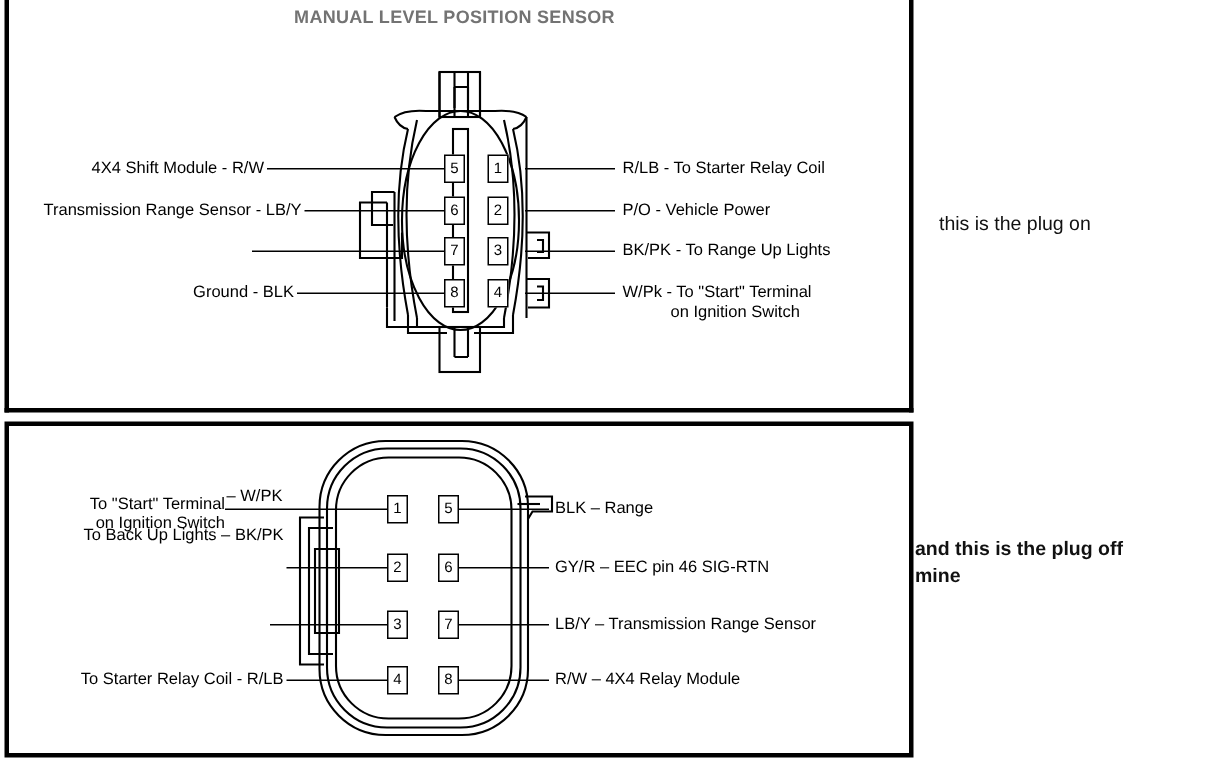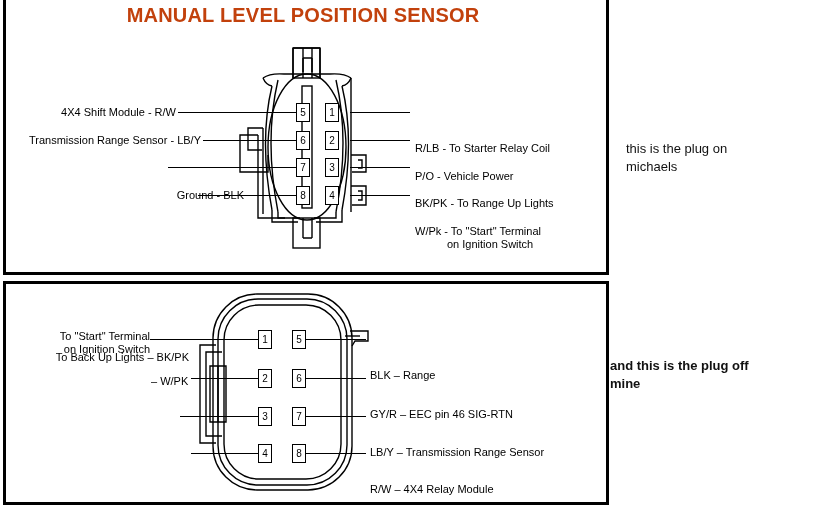--- a/index.html
+++ b/index.html
@@ -6,34 +6,34 @@
   body{width:819px;height:508px;overflow:hidden;font-family:"Liberation Sans",sans-serif;}
   #root{position:relative;width:819px;height:508px;background:#fff;}
 
   
   .panel-frame{position:absolute;box-sizing:border-box;border:3px solid #000;}
   #panel-top{left:3px;top:-3px;width:606px;height:278px;border-top:none;}
   #panel-bottom{left:3px;top:281px;width:606px;height:224px;}
 
   
   .title{position:absolute;left:0;top:4px;width:606px;text-align:center;
-    font-size:20px;font-weight:bold;letter-spacing:.2px;color:#c2410c;
+    font-size:12px;font-weight:bold;letter-spacing:.2px;color:#737373;
     font-family:"Liberation Sans",sans-serif;}
 
   
   .side-note{position:absolute;font-size:13px;color:#111;line-height:18px;
     font-family:"Liberation Sans",sans-serif;width:190px;}
   #note-1{left:626px;top:140px;}
   #note-2{left:610px;top:357px;font-weight:bold;}
 
   
   .lbl{position:absolute;font-size:11px;color:#000;line-height:13px;white-space:nowrap;
     font-family:"Liberation Sans",sans-serif;}
   .lbl.r{text-align:right;}
-  .lbl.l{text-align:left;margin-top:36px;}
+  .lbl.l{text-align:left;}
 
   
   .lead{position:absolute;height:0;border-top:1.4px solid #000;}
 
   
   .pin{position:absolute;box-sizing:border-box;border:1.4px solid #000;background:#fff;
     width:14px;height:19px;font-size:10px;line-height:17px;text-align:center;color:#000;
     font-family:"Liberation Sans",sans-serif;}
 
   
@@ -104,31 +104,30 @@
   <div class="pin" style="left:296px;top:158px;">7</div>
   <div class="pin" style="left:296px;top:186px;">8</div>
 
   <div class="pin" style="left:325px;top:103px;">1</div>
   <div class="pin" style="left:325px;top:131px;">2</div>
   <div class="pin" style="left:325px;top:158px;">3</div>
   <div class="pin" style="left:325px;top:186px;">4</div>
 
   <div class="lbl r" style="left:0px;top:106px;width:176px;">4X4 Shift  Module - R/W</div>
   <div class="lbl r" style="left:0px;top:134px;width:201px;">Transmission Range Sensor - LB/Y</div>
-  <div class="lbl r" style="left:0px;top:189px;width:196px;margin-left:48px;">Ground - BLK</div>
+  <div class="lbl r" style="left:0px;top:189px;width:196px;">Ground - BLK</div>
 
   <div class="lbl l" style="left:415px;top:106px;">R/LB - To Starter Relay Coil</div>
   <div class="lbl l" style="left:415px;top:134px;">P/O - Vehicle Power</div>
   <div class="lbl l" style="left:415px;top:161px;">BK/PK - To Range Up Lights</div>
   <div class="lbl l" style="left:415px;top:189px;">W/Pk - To "Start" Terminal</div>
   <div class="lbl l" style="left:447px;top:202px;">on Ignition Switch</div>
 
   <div class="side-note" id="note-1">
     <div>this is the plug on</div>
-    <div>michaels</div>
   </div>
 
   <div class="panel-frame" id="panel-bottom"></div>
 
   <svg class="artwork" width="819" height="508">
     <g fill="none" stroke="#000" stroke-width="1.4">
 
       <rect x="213" y="294" width="139" height="196" rx="44" ry="44"></rect>
       <rect x="218" y="299" width="129" height="186" rx="40" ry="40"></rect>
       <rect x="224" y="305" width="117" height="174" rx="35" ry="35"></rect>
@@ -158,22 +157,23 @@
   <div class="pin" style="left:258px;top:407px;">3</div>
   <div class="pin" style="left:258px;top:444px;">4</div>
 
   <div class="pin" style="left:292px;top:330px;">5</div>
   <div class="pin" style="left:292px;top:369px;">6</div>
   <div class="pin" style="left:292px;top:407px;">7</div>
   <div class="pin" style="left:292px;top:444px;">8</div>
 
   <div class="lbl r" style="left:0px;top:330px;width:150px;">To "Start" Terminal</div>
   <div class="lbl r" style="left:0px;top:343px;width:150px;">on Ignition Switch</div>
-  <div class="lbl l" style="left:151px;top:339px;">– W/PK</div>
+  <div class="lbl l" style="left:151px;top:325px;">– W/PK</div>
   <div class="lbl r" style="left:0px;top:351px;width:189px;">To Back Up Lights – BK/PK</div>
+  <div class="lbl r" style="left:0px;top:447px;width:189px;">To Starter Relay Coil - R/LB</div>
 
   <div class="lbl l" style="left:370px;top:333px;">BLK – Range</div>
   <div class="lbl l" style="left:370px;top:372px;">GY/R –  EEC pin 46 SIG-RTN</div>
   <div class="lbl l" style="left:370px;top:410px;">LB/Y – Transmission Range Sensor</div>
   <div class="lbl l" style="left:370px;top:447px;">R/W –  4X4 Relay  Module</div>
 
   <div class="side-note" id="note-2">
     <div>and this is the plug off</div>
     <div>mine</div>
   </div>

